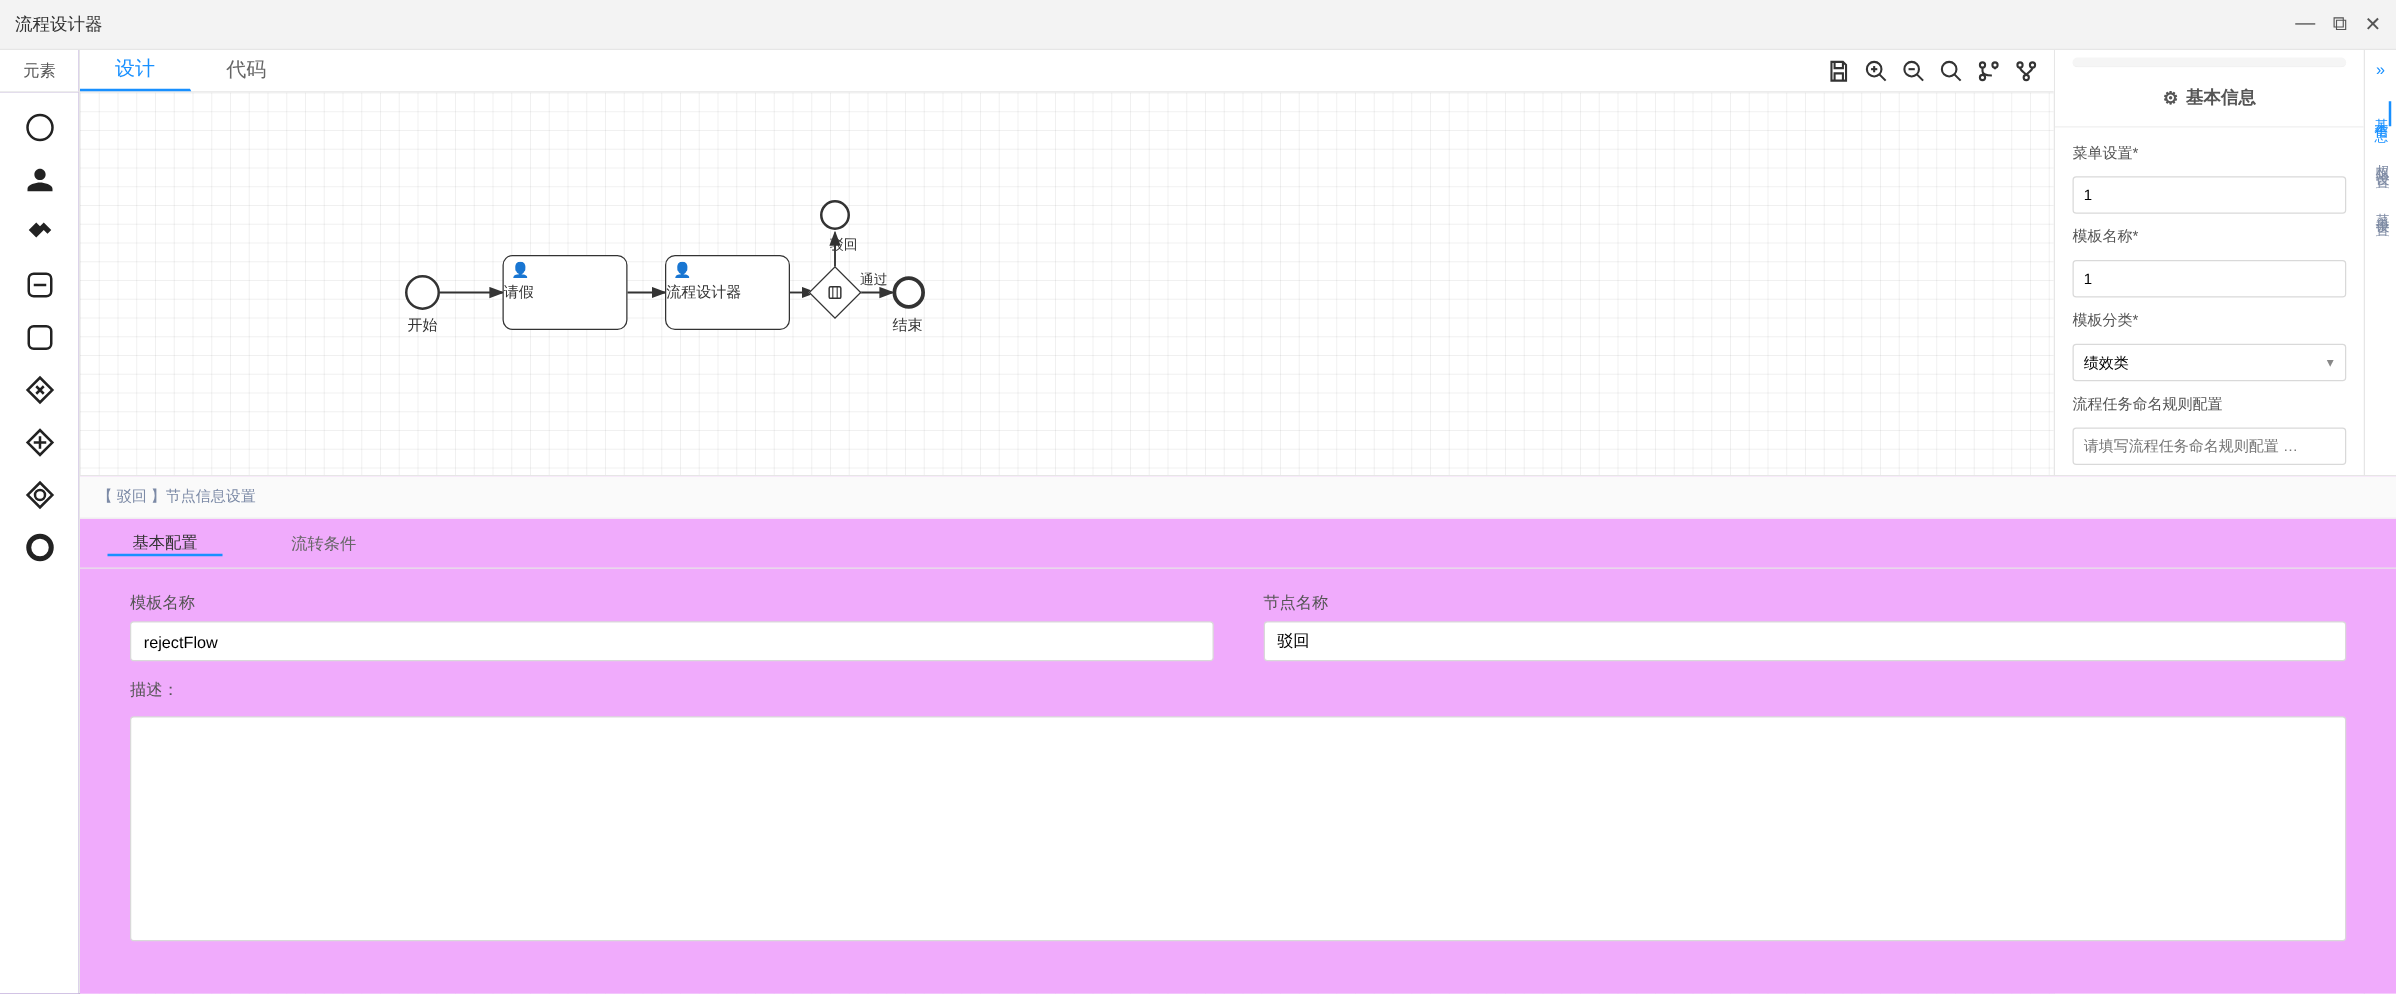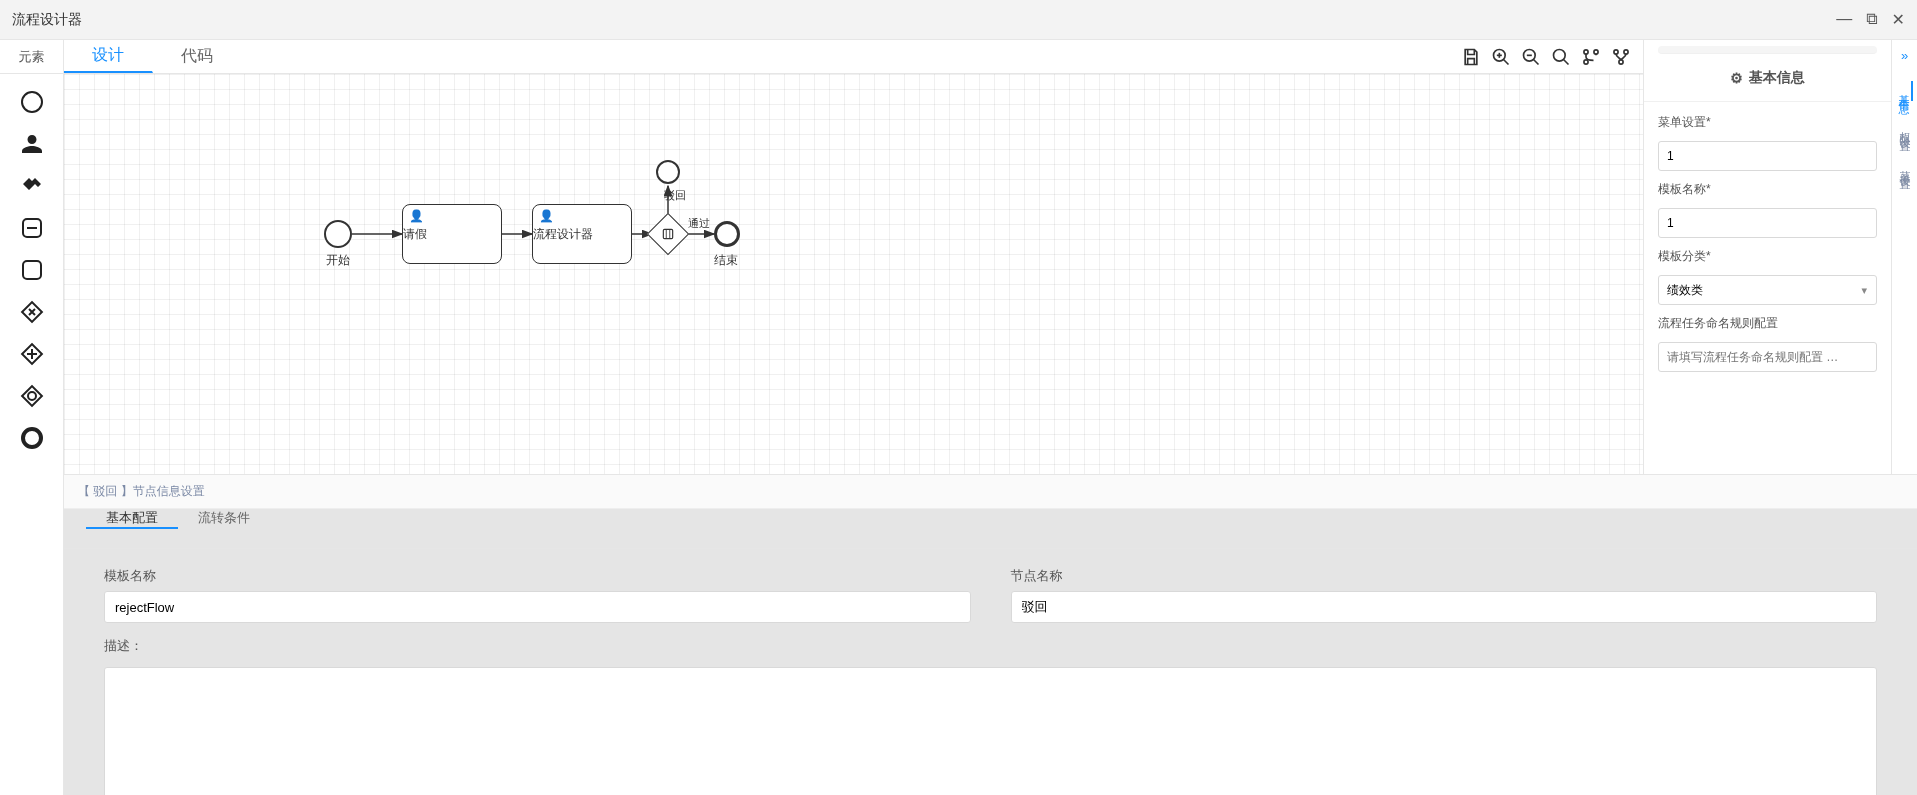--- a/index.html
+++ b/index.html
@@ -55,23 +55,23 @@
 .node-task .task-icon { position:absolute; top:4px; left:6px; color:#c7a86f; font-size:12px; }
 .node-task .task-text { position:absolute; width:100%; top:50%; transform:translateY(-50%); font-size:12px; color:#333; }
 
 .node-gateway { position:absolute; width:30px; height:30px; }
 .node-gateway .diamond { width:30px; height:30px; border:1.5px solid #333; transform:rotate(45deg); background:#fff; }
 .node-gateway .gw-inner { position:absolute; inset:0; display:flex; align-items:center; justify-content:center; font-size:13px; color:#333; transform:none; }
 
 .edge { stroke:#333; stroke-width:1.5; fill:none; marker-end:url(#arrow); }
 
 
-.bottom-panel { position:absolute; left:64px; right:0; bottom:0; height:321px; background:#e5e5e5; border-top:1px solid #e6e6e6; display:flex; flex-direction:column; z-index:5; }
+.bottom-panel { position:absolute; left:64px; right:0; bottom:0; height:415px; background:#f0abfc; border-top:1px solid #e6e6e6; display:flex; flex-direction:column; z-index:5; }
 .bottom-header { height:34px; display:flex; align-items:center; padding:0 14px; color:#7c8aa6; font-size:12px; border-bottom:1px solid #eee; background:#fafafa; }
-.bottom-tabs { height:40px; display:flex; align-items:flex-start; border-bottom:1px solid #e6e6e6; padding-left:22px; }
+.bottom-tabs { height:40px; display:flex; align-items:center; border-bottom:1px solid #e6e6e6; padding-left:22px;gap:35px; }
 .bottom-tab { padding:0 20px; display:flex; align-items:center; color:#666; cursor:pointer; font-size:13px; }
 .bottom-tab.active { color:#333; border-bottom:2px solid #1890ff; }
 .bottom-body { flex:1; padding:18px 40px 10px 40px; overflow:auto; }
 .form-row { display:flex; gap:40px; margin-bottom:14px; }
 .form-col { flex:1; display:flex; flex-direction:column; }
 .form-label { font-size:13px; color:#555; margin-bottom:6px; }
 .form-input { height:32px; border:1px solid #d9d9d9; border-radius:3px; padding:0 10px; font-size:13px; outline:none; }
 .form-textarea { border:1px solid #d9d9d9; border-radius:3px; padding:8px 10px; font-size:13px; min-height:180px; resize:none; outline:none; }
 
 

